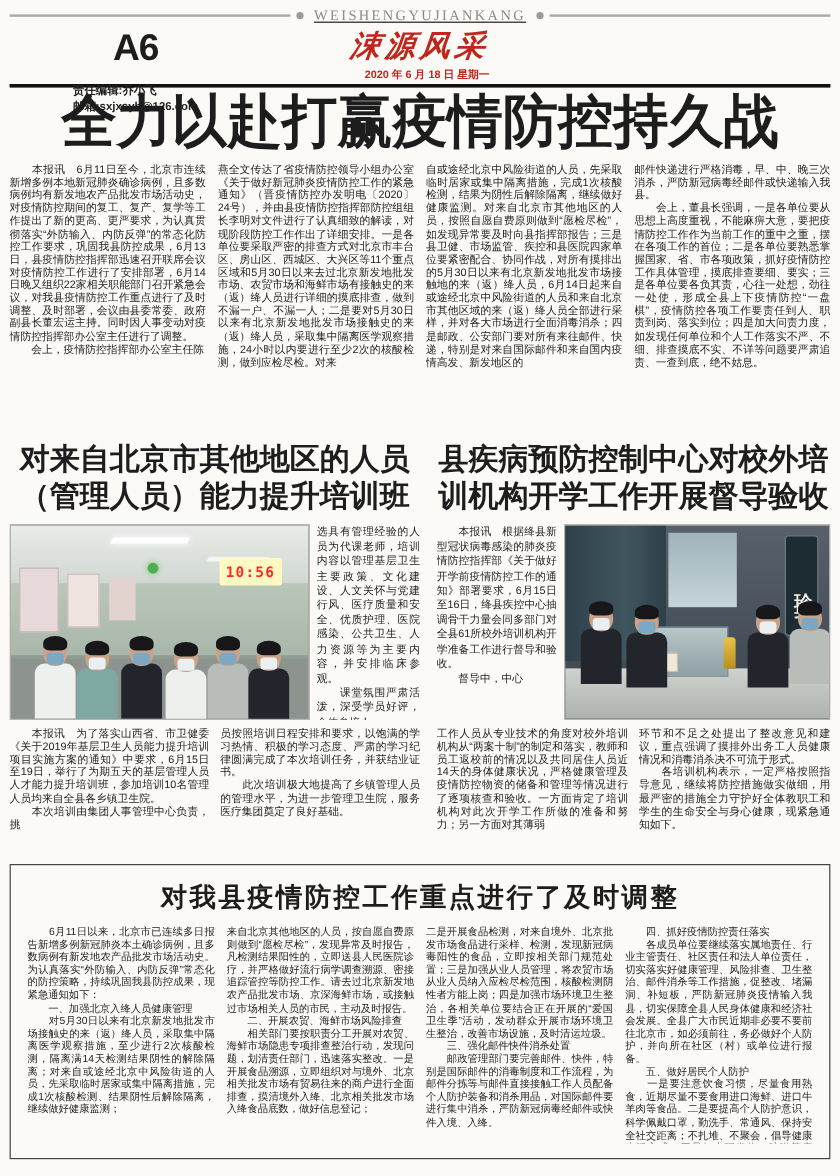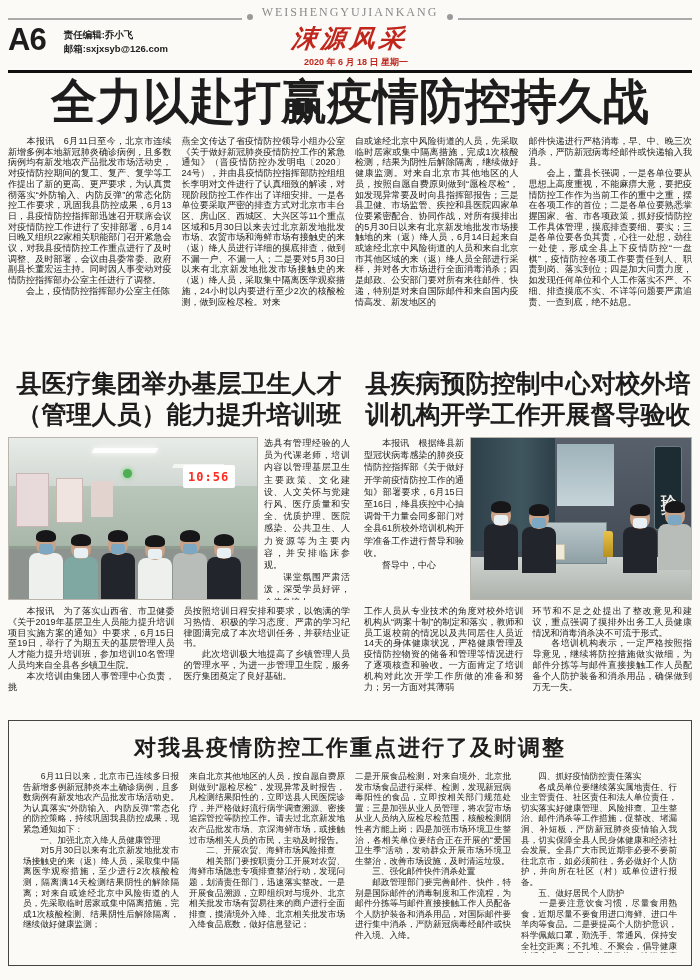--- a/index.html
+++ b/index.html
@@ -1,26 +1,26 @@
 <!DOCTYPE html>
 <html><head>
 <meta charset="utf-8">
 <style>
   * { margin:0; padding:0; box-sizing:border-box; }
   html,body { width:700px; height:980px; }
   body { background:#e9e7e2; font-family:"Liberation Sans", sans-serif; color:#1d1d1d; }
   .page { position:relative; width:700px; height:980px; background:#fbfaf7; overflow:hidden; padding:6px 8px 0 8px; }
 
   
-  .masthead-top { position:relative; height:14px; display:flex; align-items:flex-end; }
+  .masthead-top { position:relative; height:14px; display:flex; align-items:center;text-decoration:underline; }
   .mt-line { flex:1; height:2px; background:#aaa; }
   .mt-dot { width:6px; height:6px; border-radius:50%; background:#9a9a9a; margin:0 5px; }
   .mt-eng { font-family:"Liberation Serif", serif; color:#8a8a8a; font-size:12px; letter-spacing:2px; padding:0 4px; white-space:nowrap; }
   .masthead { display:flex; align-items:flex-start; height:46px; margin-top:2px; }
-  .mh-left { display:flex; align-items:center; gap:18px; width:210px; }
+  .mh-left { display:flex; align-items:center; gap:7px; width:210px;flex-direction:column; }
   .page-no { font-size:31px; font-weight:900; letter-spacing:-1px; }
   .mh-meta { font-size:9.5px; line-height:14px; font-weight:700; color:#222; padding-top:4px; }
   .mh-center { flex:1; text-align:center; }
   .section-title { font-size:27px; font-weight:900; letter-spacing:10px; white-space:nowrap; margin-top:1px; }
   .mh-right { width:190px; text-align:right; }
   .brand { font-family:"Liberation Serif", serif; font-style:italic; font-weight:900; font-size:25px; color:#c0261c; letter-spacing:4px; white-space:nowrap; transform:skewX(-6deg); }
   .date-line { font-size:9px; font-weight:700; color:#c0261c; margin-top:1px; white-space:nowrap; }
   .rule-thick { height:3px; background:#111; margin-top:2px; }
 
   
@@ -47,21 +47,21 @@
   .ph { position:absolute; }
   
   .lp-ceiling { left:0; top:0; width:100%; height:34%; background:linear-gradient(#e9ece8,#cdd4cf); }
   .lp-light1 { left:34%; top:6%; width:26%; height:5px; background:#fefefe; box-shadow:0 0 6px #fff; transform:skewX(-30deg); }
   .lp-light2 { left:66%; top:16%; width:20%; height:4px; background:#f4f6f2; transform:skewX(-30deg); }
   .lp-wall { left:0; top:30%; width:100%; height:38%; background:linear-gradient(#b9c6ba,#a9b6aa); }
   .lp-poster1 { left:3%; top:22%; width:13%; height:33%; background:#e8d9db; border:1px solid #c9b4b6; }
   .lp-poster2 { left:19%; top:25%; width:11%; height:28%; background:#f0e4e0; border:1px solid #cbb7b2; }
   .lp-poster3 { left:33%; top:27%; width:9%; height:22%; background:#e3d3cf; }
   .lp-greenlamp { left:46%; top:19%; width:9px; height:9px; border-radius:50%; background:#4fae52; box-shadow:0 0 5px #6ed072; }
-  .lp-clock { right:9%; top:17%; width:21%; height:14%; background:#ffffff; border-radius:2px; display:flex; align-items:center; justify-content:center;margin-left:20px; }
+  .lp-clock { right:9%; top:17%; width:21%; height:14%; background:#fef9c3; border-radius:2px; display:flex; align-items:center; justify-content:center;margin-left:20px; }
   .lp-clock span { color:#ff2b1e; font-size:12px; font-weight:700; font-family:"DejaVu Sans Mono", monospace; letter-spacing:1px; }
   .lp-floorline { left:0; top:67%; width:100%; height:3px; background:#8f9c90; }
   .person { position:absolute; }
   .head { width:20px; height:22px; border-radius:50% 50% 46% 46%; background:#caa287; position:relative; margin:0 auto; }
   .hair { position:absolute; left:0; top:-3px; width:100%; height:12px; border-radius:50% 50% 30% 30%; background:#17171a; }
   .mask { position:absolute; left:3px; bottom:1px; width:14px; height:10px; border-radius:3px; background:#e8f0f4; }
   .mask.blue { background:#7da8c4; }
   .torso { width:34px; height:46px; border-radius:8px 8px 0 0; margin:-2px auto 0; }
   .white-coat { background:#eef0ee; }
   .dark-suit { background:#23252c; }
@@ -118,21 +118,21 @@
 　　会上，疫情防控指挥部办公室主任陈</div>
     <div class="lead-col">燕全文传达了省疫情防控领导小组办公室《关于做好新冠肺炎疫情防控工作的紧急通知》（晋疫情防控办发明电〔2020〕24号），并由县疫情防控指挥部防控组组长李明对文件进行了认真细致的解读，对现阶段防控工作作出了详细安排。一是各单位要采取严密的排查方式对北京市丰台区、房山区、西城区、大兴区等11个重点区域和5月30日以来去过北京新发地批发市场、农贸市场和海鲜市场有接触史的来（返）绛人员进行详细的摸底排查，做到不漏一户、不漏一人；二是要对5月30日以来有北京新发地批发市场接触史的来（返）绛人员，采取集中隔离医学观察措施，24小时以内要进行至少2次的核酸检测，做到应检尽检。对来</div>
     <div class="lead-col">自或途经北京中风险街道的人员，先采取临时居家或集中隔离措施，完成1次核酸检测，结果为阴性后解除隔离，继续做好健康监测。对来自北京市其他地区的人员，按照自愿自费原则做到“愿检尽检”，如发现异常要及时向县指挥部报告；三是县卫健、市场监管、疾控和县医院四家单位要紧密配合、协同作战，对所有摸排出的5月30日以来有北京新发地批发市场接触地的来（返）绛人员，6月14日起来自或途经北京中风险街道的人员和来自北京市其他区域的来（返）绛人员全部进行采样，并对各大市场进行全面消毒消杀；四是邮政、公安部门要对所有来往邮件、快递，特别是对来自国际邮件和来自国内疫情高发、新发地区的</div>
     <div class="lead-col">邮件快递进行严格消毒，早、中、晚三次消杀，严防新冠病毒经邮件或快递输入我县。
 　　会上，董县长强调，一是各单位要从思想上高度重视，不能麻痹大意，要把疫情防控工作作为当前工作的重中之重，摆在各项工作的首位；二是各单位要熟悉掌握国家、省、市各项政策，抓好疫情防控工作具体管理，摸底排查要细、要实；三是各单位要各负其责，心往一处想，劲往一处使，形成全县上下疫情防控“一盘棋”，疫情防控各项工作要责任到人、职责到岗、落实到位；四是加大问责力度，如发现任何单位和个人工作落实不严、不细、排查摸底不实、不详等问题要严肃追责、一查到底，绝不姑息。</div>
   </div>
 
   <div class="middle">
 
     <article class="art art-left">
-      <div class="sub-head">县医疗集团举办基层卫生人才</div>
+      <div class="sub-head">对来自北京市其他地区的人员</div>
       <div class="sub-head">（管理人员）能力提升培训班</div>
       <div class="art-body">
         <div class="photo photo-left">
           <div class="ph lp-ceiling"></div>
           <div class="ph lp-light1"></div>
           <div class="ph lp-light2"></div>
           <div class="ph lp-wall"></div>
           <div class="ph lp-poster1"></div>
           <div class="ph lp-poster2"></div>
           <div class="ph lp-poster3"></div>
@@ -236,21 +236,21 @@
                 <div class="hair"></div>
                 <div class="mask blue"></div>
               </div>
               <div class="torso gray-coat"></div>
             </div>
         </div>
       </div>
       <div class="cols2">
         <div class="col2">工作人员从专业技术的角度对校外培训机构从“两案十制”的制定和落实，教师和员工返校前的情况以及共同居住人员近14天的身体健康状况，严格健康管理及疫情防控物资的储备和管理等情况进行了逐项核查和验收。一方面肯定了培训机构对此次开学工作所做的准备和努力；另一方面对其薄弱</div>
         <div class="col2">环节和不足之处提出了整改意见和建议，重点强调了摸排外出务工人员健康情况和消毒消杀决不可流于形式。
-　　各培训机构表示，一定严格按照指导意见，继续将防控措施做实做细，为邮件分拣等与邮件直接接触工作人员配备个人防护装备和消杀用品，确保做到万无一失。</div>
+　　各培训机构表示，一定严格按照指导意见，继续将防控措施做实做细，用最严密的措施全力守护好全体教职工和学生的生命安全与身心健康，现紧急通知如下。</div>
       </div>
     </article>
   </div>
 
   <section class="notice">
     <div class="notice-title">对我县疫情防控工作重点进行了及时调整</div>
     <div class="notice-cols">
       <div class="n-col">　　6月11日以来，北京市已连续多日报告新增多例新冠肺炎本土确诊病例，且多数病例有新发地农产品批发市场活动史。为认真落实“外防输入、内防反弹”常态化的防控策略，持续巩固我县防控成果，现紧急通知如下：
 　　一、加强北京入绛人员健康管理
 　　对5月30日以来有北京新发地批发市场接触史的来（返）绛人员，采取集中隔离医学观察措施，至少进行2次核酸检测，隔离满14天检测结果阴性的解除隔离；对来自或途经北京中风险街道的人员，先采取临时居家或集中隔离措施，完成1次核酸检测、结果阴性后解除隔离，继续做好健康监测；</div>

